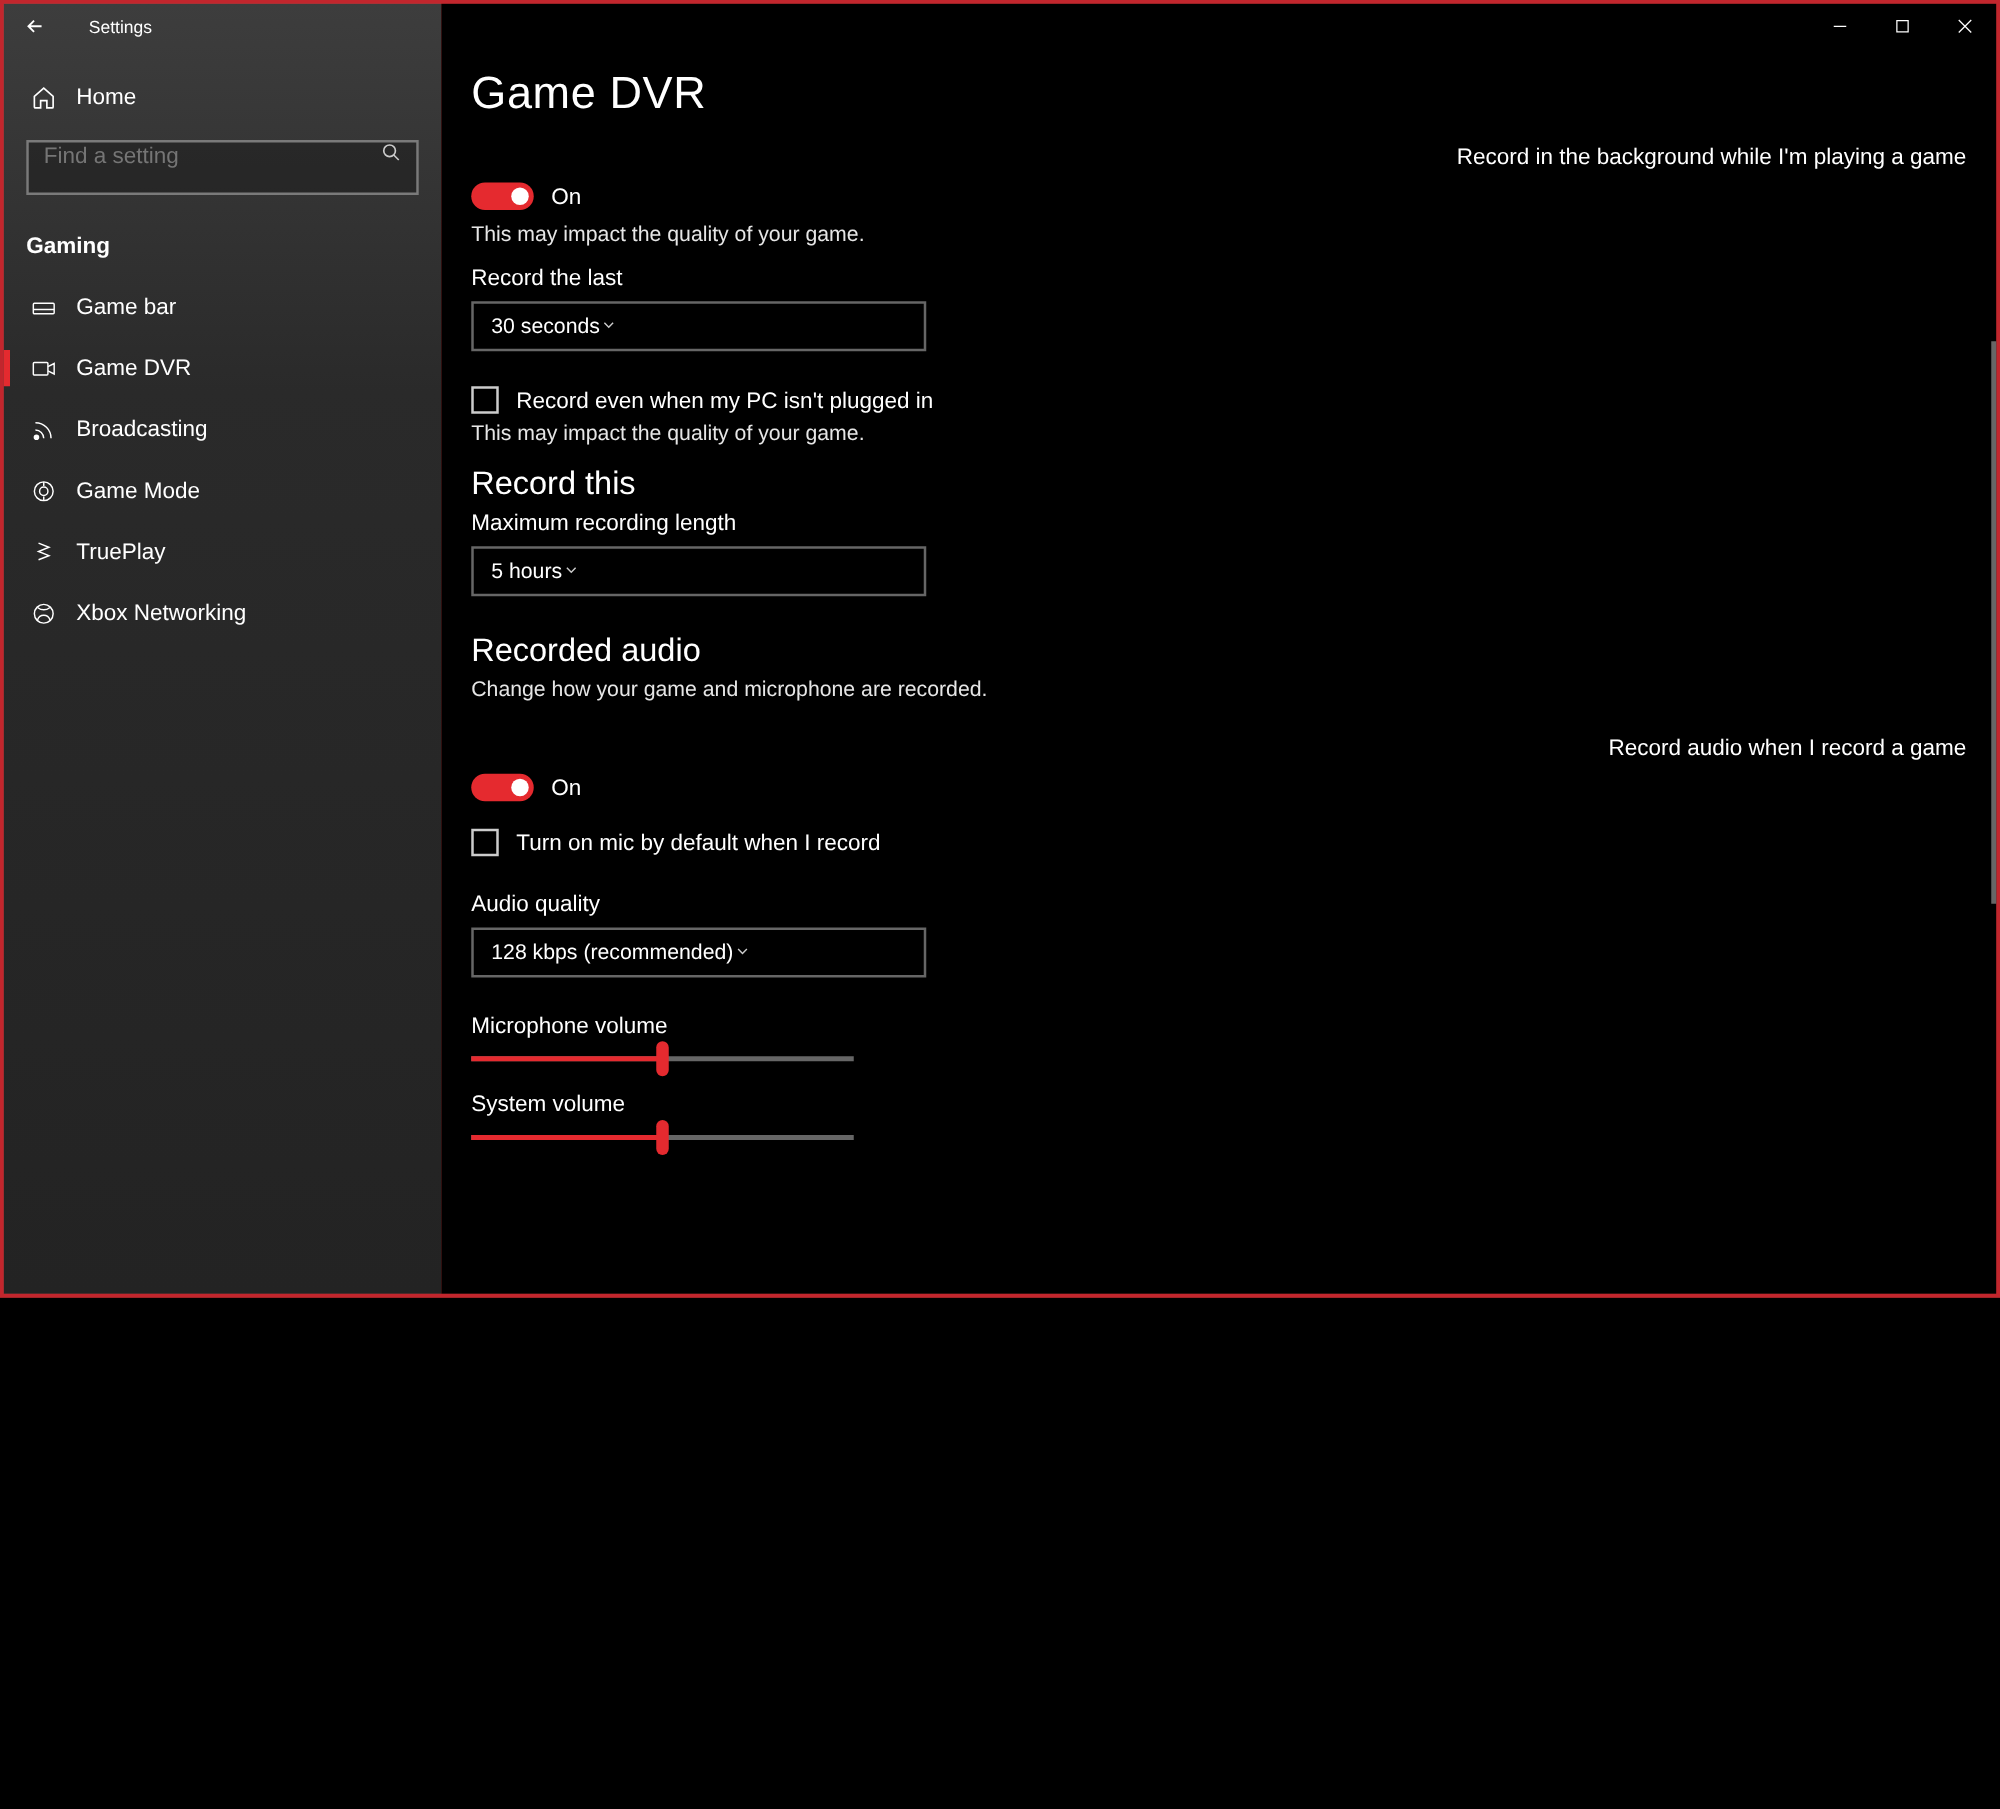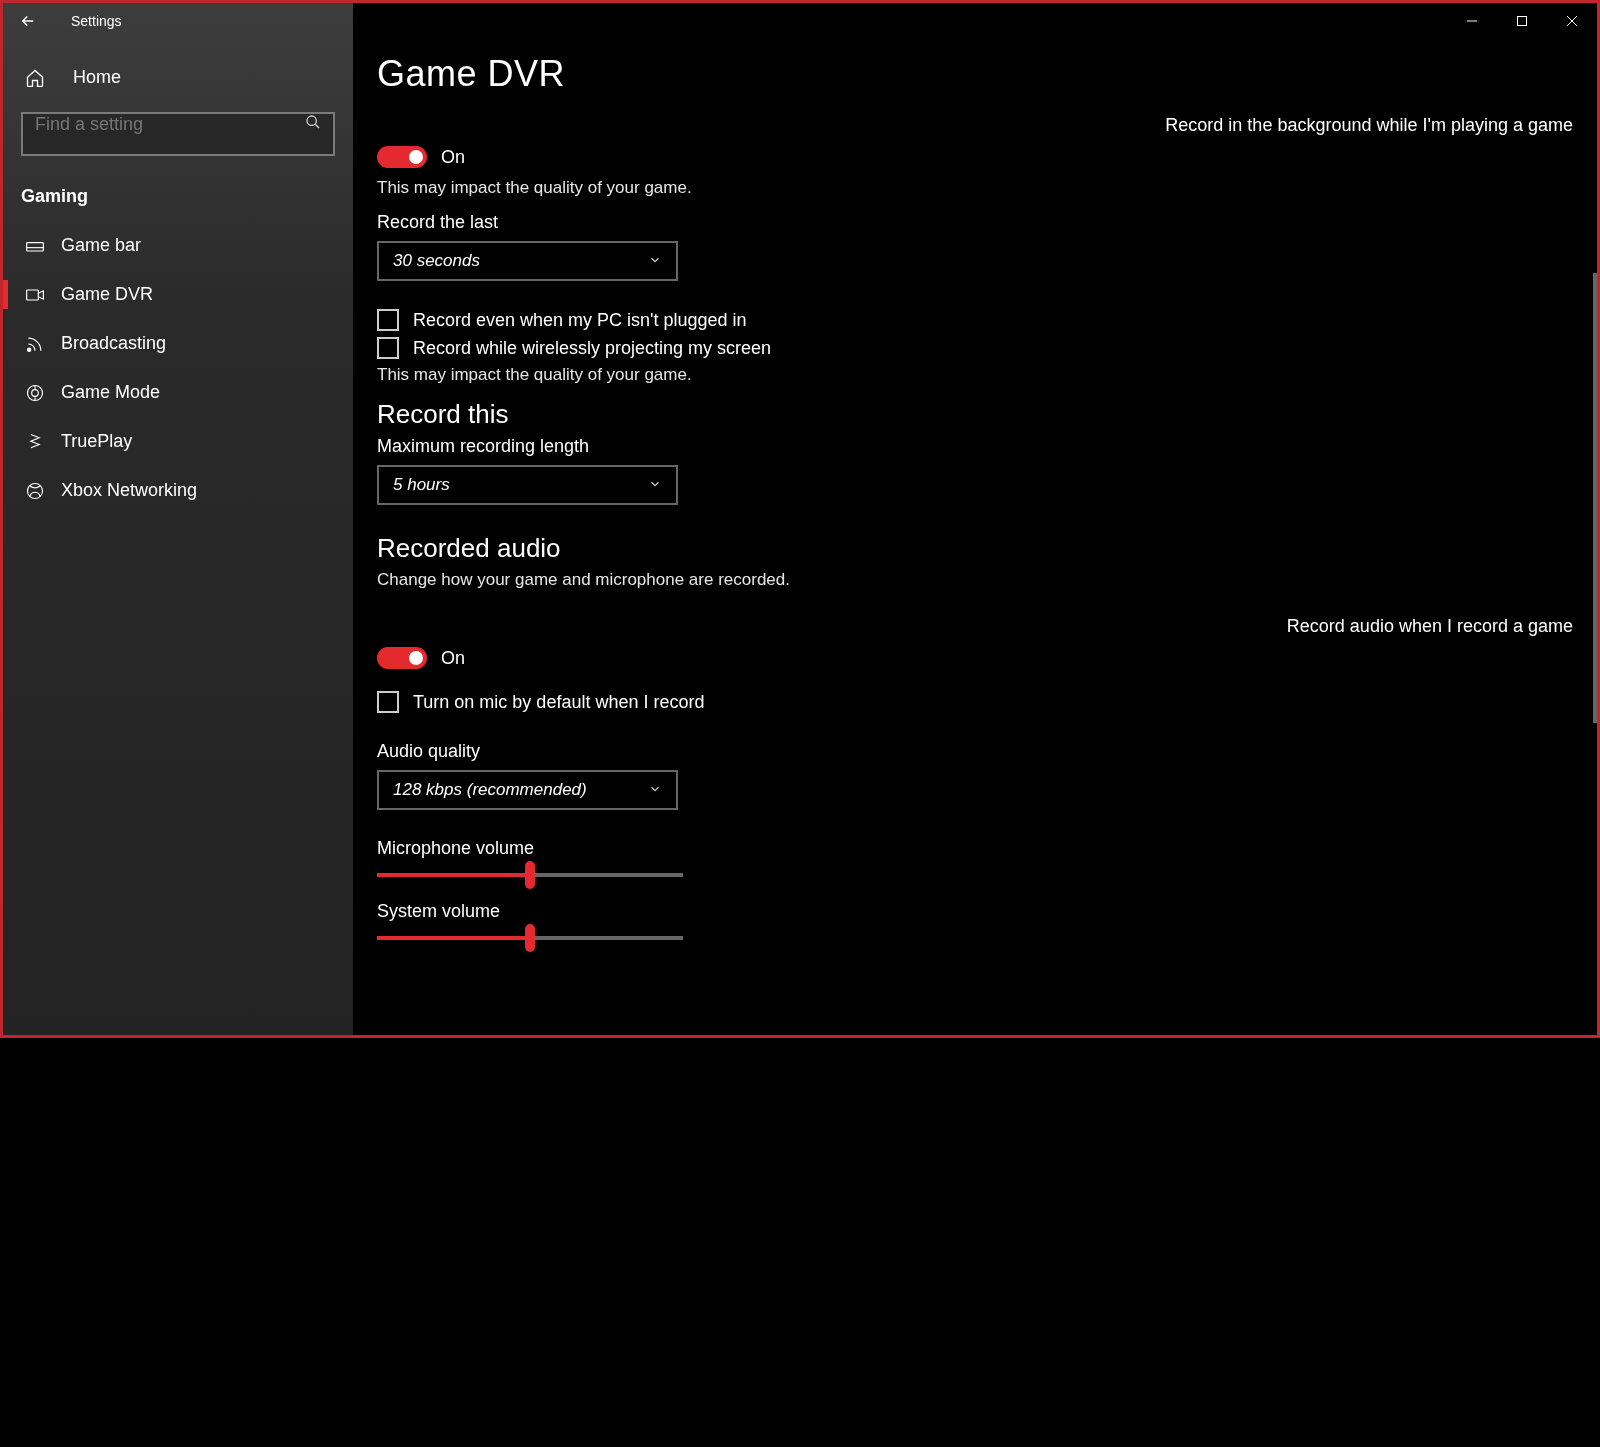--- a/index.html
+++ b/index.html
@@ -67,21 +67,21 @@
       width: 350px;
       background: linear-gradient(180deg, #3d3d3d 0%, #2a2a2a 30%, #232323 100%);
       padding-top: 50px;
       padding-left: 0;
       position: relative;
     }
     .home-row {
       display: flex;
       align-items: flex-end;
       padding: 14px 22px;
-      gap: 28px;
+      gap: 16px;
       font-size: 18px;
     }
     .search-box {
       margin: 10px 18px 22px 18px;
       height: 44px;
       border: 2px solid #7a7a7a;
       background: rgba(0,0,0,0.25);
       display: flex;
       align-items: flex-start;
       padding: 0 12px;
@@ -171,29 +171,28 @@
     .help-text {
       font-size: 17px;
       color: #e6e6e6;
       margin-bottom: 14px;
     }
     .field-label {
       font-size: 18px;
       margin-bottom: 8px;
     }
     .select-box {
-      width: 301px;
+      width: 364px;
       height: 40px;
       border: 2px solid #666;
       display: flex;
       align-items: center;
       padding: 0 14px;
-      justify-content: space-between;
+      justify-content: flex-start;
       margin-bottom: 28px;
-      font-style: italic;
     }
     .select-value {
       font-size: 17px;
     }
     .chevron {
       font-size: 12px;
       color: #ccc;
     }
     .checkbox-row {
       display: flex;
@@ -373,24 +372,20 @@
               <path d="M6 9l6 6 6-6"></path>
             </svg>
         </span>
       </div>
 
       <div class="checkbox-row">
         <div class="checkbox"></div>
         <span class="cbx-label">Record even when my PC isn't plugged in</span>
       </div>
 
-      <div class="checkbox-row">
-        <div class="checkbox"></div>
-        <span class="cbx-label">Record while wirelessly projecting my screen</span>
-      </div>
       <div class="help-text">This may impact the quality of your game.</div>
 
       <div class="sub-heading">Record this</div>
       <div class="field-label">Maximum recording length</div>
       <div class="select-box">
         <span class="select-value">5 hours</span>
         <span class="chevron">
           <svg width="14" height="14" viewBox="0 0 24 24" fill="none" stroke="#ccc" stroke-width="2">
               <path d="M6 9l6 6 6-6"></path>
             </svg>

